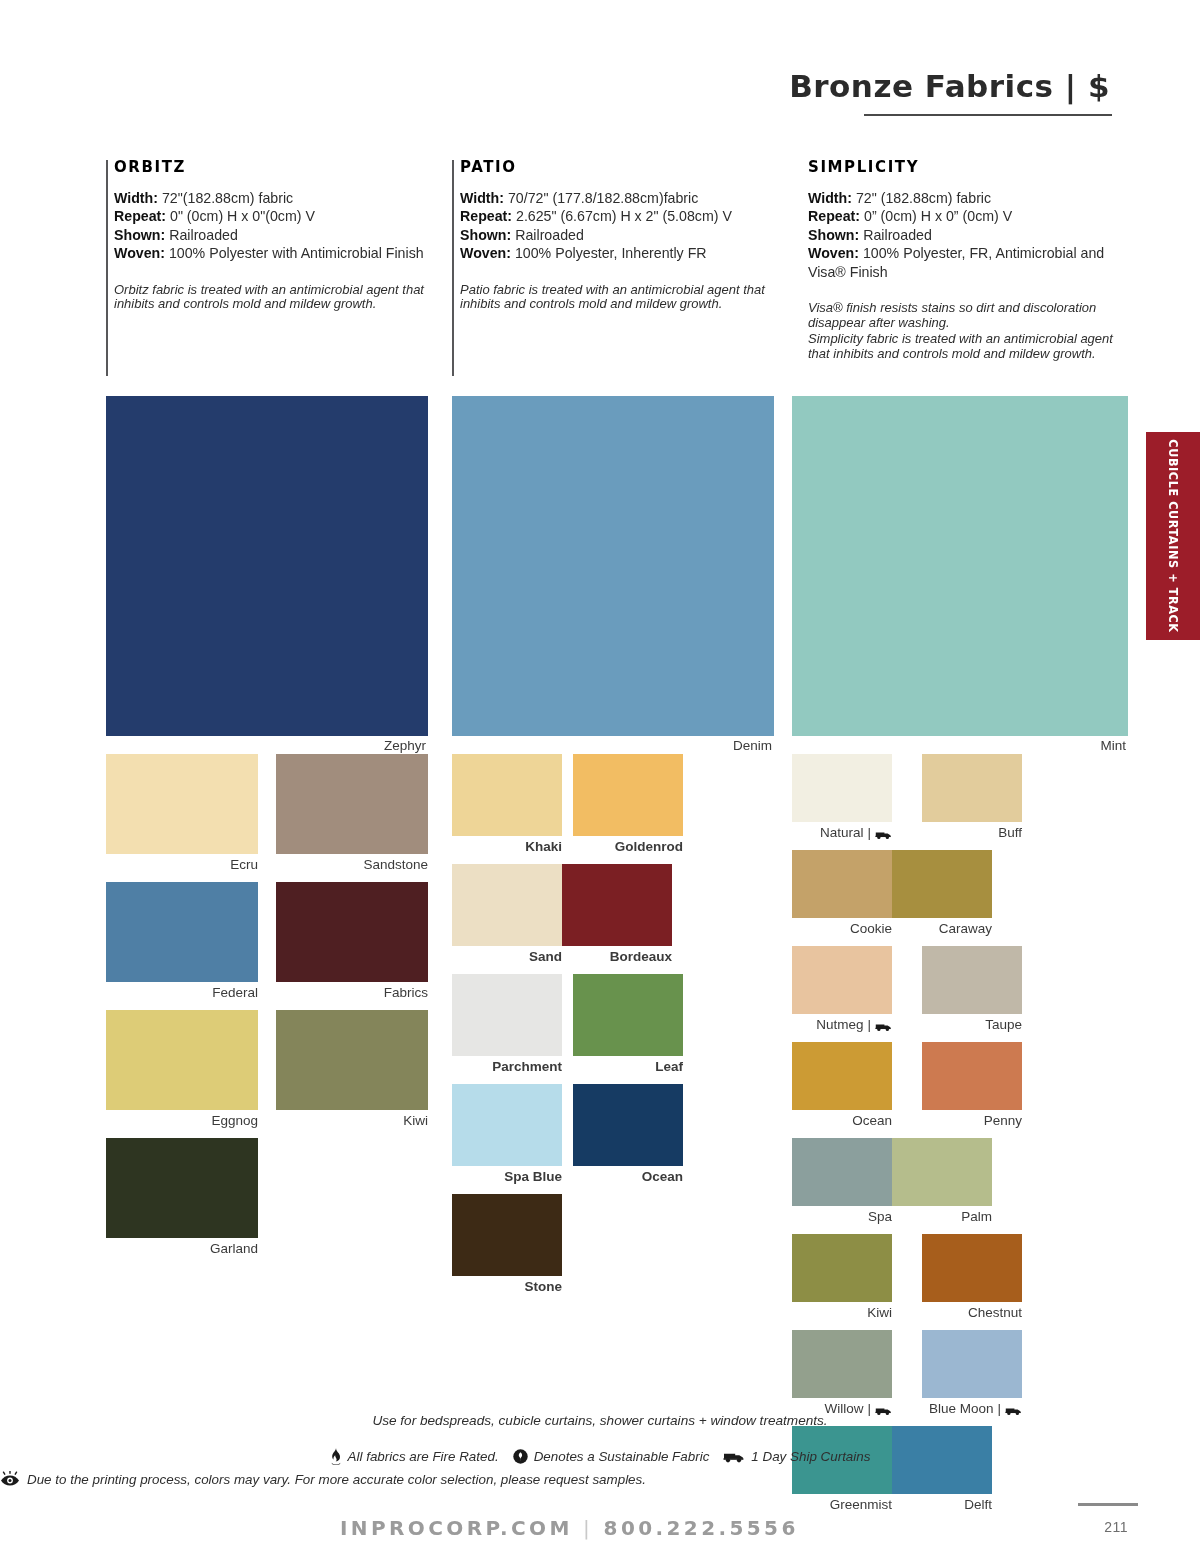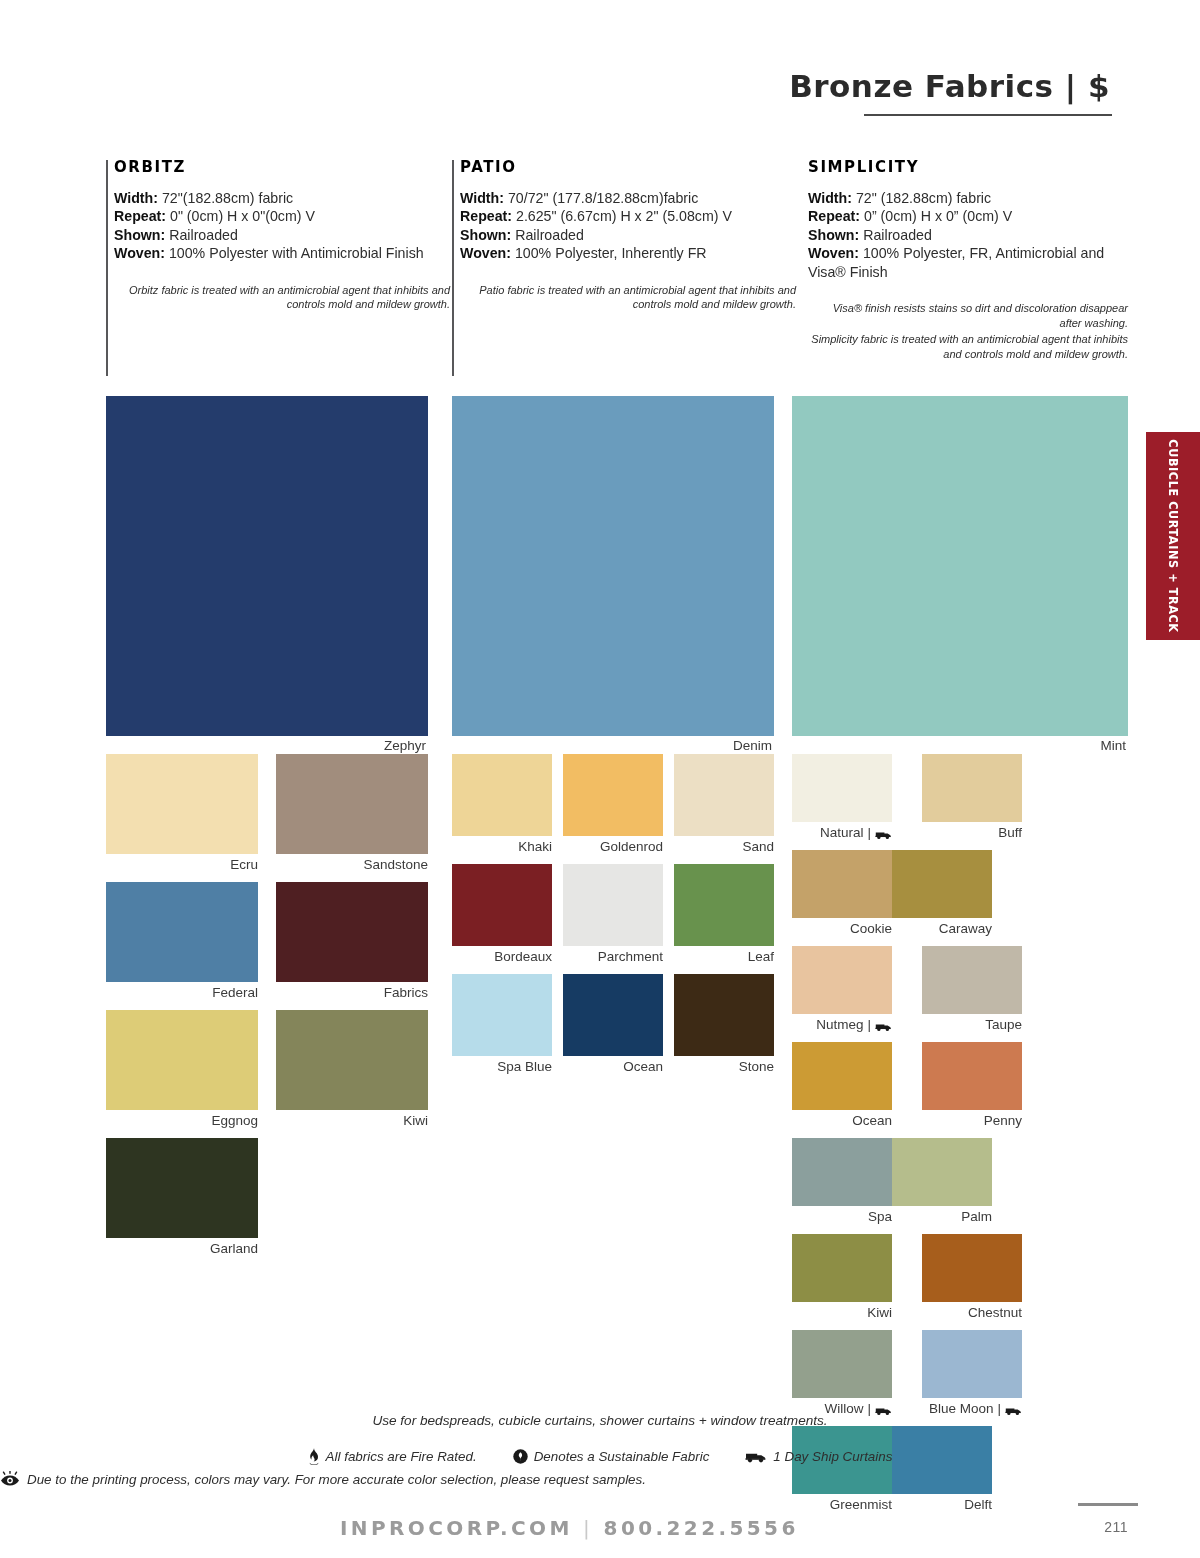--- a/index.html
+++ b/index.html
@@ -48,22 +48,22 @@
   }
   .col-inner{padding-left:8px;}
   .col.c3 .col-inner{padding-left:10px;}
   .fabric-name{
     font-size:15px;font-weight:bold;letter-spacing:1.6px;color:#000;
     margin:0 0 13px 0;font-family:"DejaVu Sans", sans-serif;
   }
   .spec{font-size:14.2px;line-height:18.4px;color:#2e2e2e;}
   .spec b{color:#111;}
   .note{
-    margin-top:20px;font-size:11px;line-height:14.6px;
-    font-style:italic;color:#2e2e2e;text-align:right;
+    margin-top:20px;font-size:13px;line-height:14.6px;
+    font-style:italic;color:#2e2e2e;
   }
 
   
   .panel{position:absolute;top:396px;}
   .panel.p1{left:106px;width:322px;}
   .panel.p2{left:452px;width:322px;}
   .panel.p3{left:792px;width:336px;}
 
   .hero{width:100%;height:340px;position:relative;}
   .hero-label{
@@ -79,39 +79,39 @@
     margin-top:3px;text-align:right;white-space:nowrap;
     display:flex;align-items:center;justify-content:flex-end;gap:4px;
   }
 
   
   .grid2 .cell{width:152px;margin-right:18px;margin-bottom:9px;}
   .grid2 .cell:nth-child(2n){margin-right:0;}
   .grid2 .sw{height:100px;}
 
   
-  .grid3 .cell{width:100px;margin-right:11px;margin-bottom:9px;}
+  .grid3 .cell{width:110px;margin-right:11px;margin-bottom:9px;font-weight:bold;}
   .grid3 .cell:nth-child(3n){margin-right:0;}
   .grid3 .sw{height:82px;}
 
   
   .grid3s .cell{width:100px;margin-right:30px;margin-bottom:9px;}
   .grid3s .cell:nth-child(3n){margin-right:0;}
   .grid3s .sw{height:68px;}
 
   .truck{display:inline-block;width:17px;height:11px;position:relative;top:1px;}
 
   
   .footer{position:absolute;left:0;top:1412px;width:1200px;text-align:center;}
   .foot-line1{
     font-size:13.6px;font-style:italic;color:#2e2e2e;line-height:18px;
   }
   .legend{
     margin-top:18px;display:flex;justify-content:center;align-items:center;
-    gap:36px;font-size:13.4px;font-style:italic;color:#2e2e2e;
+    gap:14px;font-size:13.4px;font-style:italic;color:#2e2e2e;
   }
   .legend .li{display:flex;align-items:center;gap:6px;white-space:nowrap;}
   .foot-line3{
     margin-top:6px;font-size:13.4px;font-style:italic;color:#2e2e2e;
     display:flex;align-items:center;gap:7px;
   }
 
   .bottombar{
     position:absolute;left:0;top:1508px;width:1200px;height:50px;
   }

